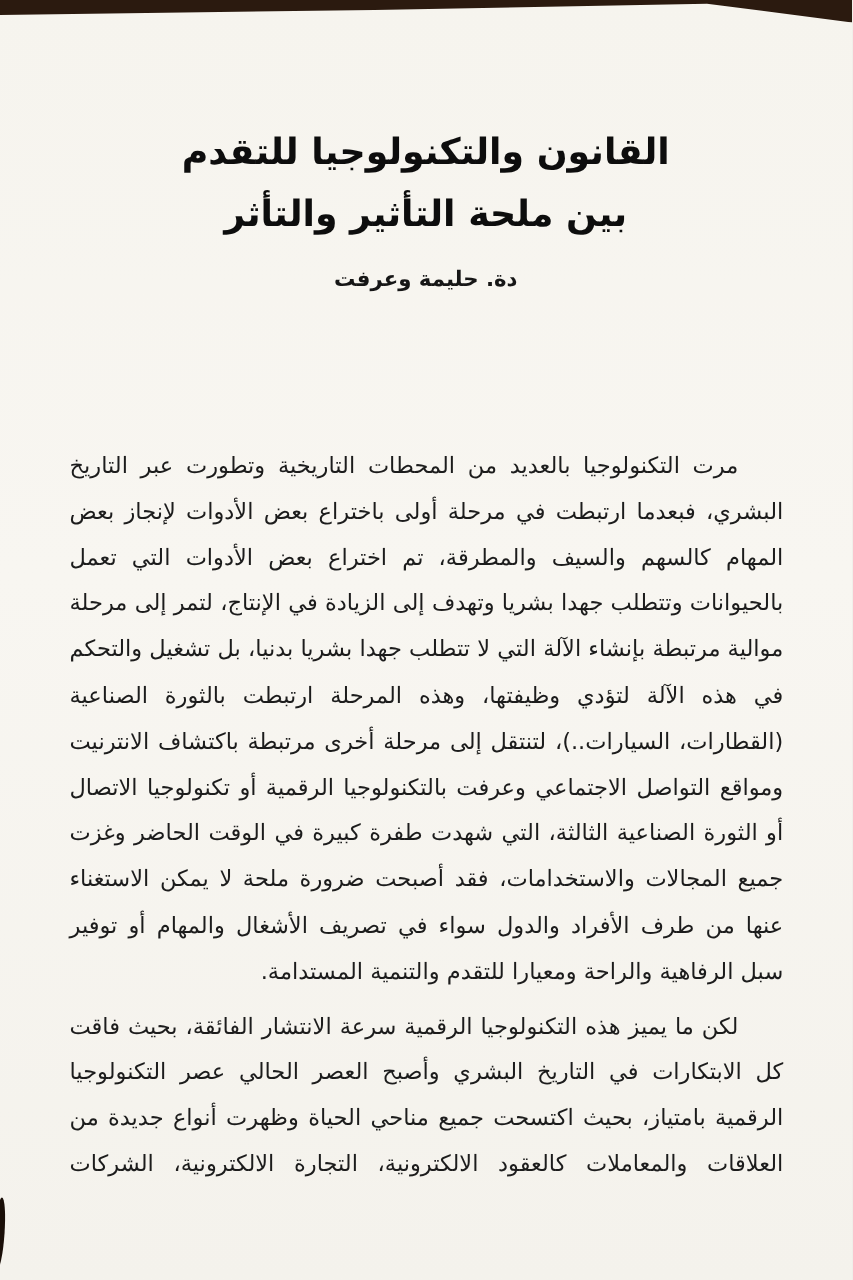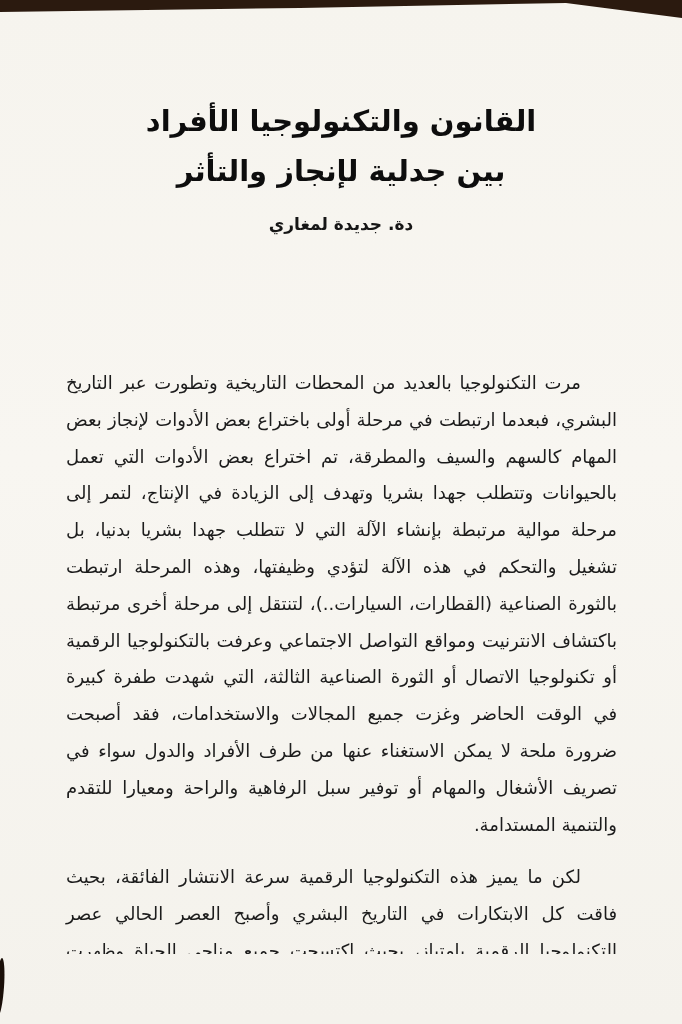--- a/index.html
+++ b/index.html
@@ -62,21 +62,21 @@
   .author { font-weight: bold; }
   .body-text {
     position: absolute;
     top: 349px;
     right: 49px;
     left: 50px;
     height: 605px;
     overflow: hidden;
   }
   .para {
-    margin: 16px;
+    margin: 6px;
     font-size: 18px;
     line-height: 36.8px;
     text-align: justify;
     text-indent: 36px;
     color: #1c1c1c;
   }
   .para + .para { margin-top: 7px; }
   .page-footer {
     position: absolute;
     top: 953px;
@@ -93,25 +93,25 @@
 </head>
 <body>
 
 <div class="page">
 
   <div class="top-edge"></div>
   <div class="bottom-corner"></div>
 
   <header class="heading">
     <h1 class="title">
-      <span class="title-line">القانون والتكنولوجيا الأفراد</span>
-      <span class="title-line">بين جدلية لإنجاز والتأثر</span>
+      <span class="title-line">القانون والتكنولوجيا للتقدم</span>
+      <span class="title-line">بين ملحة التأثير والتأثر</span>
     </h1>
     <div class="byline">
-      <div class="author">دة. جديدة لمغاري</div>
+      <div class="author">دة. حليمة وعرفت</div>
     </div>
   </header>
 
   <main class="body-text">
     <p class="para">مرت التكنولوجيا بالعديد من المحطات التاريخية وتطورت عبر التاريخ البشري، فبعدما ارتبطت في مرحلة أولى باختراع بعض الأدوات لإنجاز بعض المهام كالسهم والسيف والمطرقة، تم اختراع بعض الأدوات التي تعمل بالحيوانات وتتطلب جهدا بشريا وتهدف إلى الزيادة في الإنتاج، لتمر إلى مرحلة موالية مرتبطة بإنشاء الآلة التي لا تتطلب جهدا بشريا بدنيا، بل تشغيل والتحكم في هذه الآلة لتؤدي وظيفتها، وهذه المرحلة ارتبطت بالثورة الصناعية (القطارات، السيارات..)، لتنتقل إلى مرحلة أخرى مرتبطة باكتشاف الانترنيت ومواقع التواصل الاجتماعي وعرفت بالتكنولوجيا الرقمية أو تكنولوجيا الاتصال أو الثورة الصناعية الثالثة، التي شهدت طفرة كبيرة في الوقت الحاضر وغزت جميع المجالات والاستخدامات، فقد أصبحت ضرورة ملحة لا يمكن الاستغناء عنها من طرف الأفراد والدول سواء في تصريف الأشغال والمهام أو توفير سبل الرفاهية والراحة ومعيارا للتقدم والتنمية المستدامة.</p>
     <p class="para">لكن ما يميز هذه التكنولوجيا الرقمية سرعة الانتشار الفائقة، بحيث فاقت كل الابتكارات في التاريخ البشري وأصبح العصر الحالي عصر التكنولوجيا الرقمية بامتياز، بحيث اكتسحت جميع مناحي الحياة وظهرت أنواع جديدة من العلاقات والمعاملات كالعقود الالكترونية، التجارة الالكترونية، الشركات الالكترونية، الإدارة الالكترونية، الذكاء الاصطناعي، كما تتميز بالتقدم والتطور المهولين فبات من الصعب التحكم فيها.</p>
   </main>
 
 
 </div>

